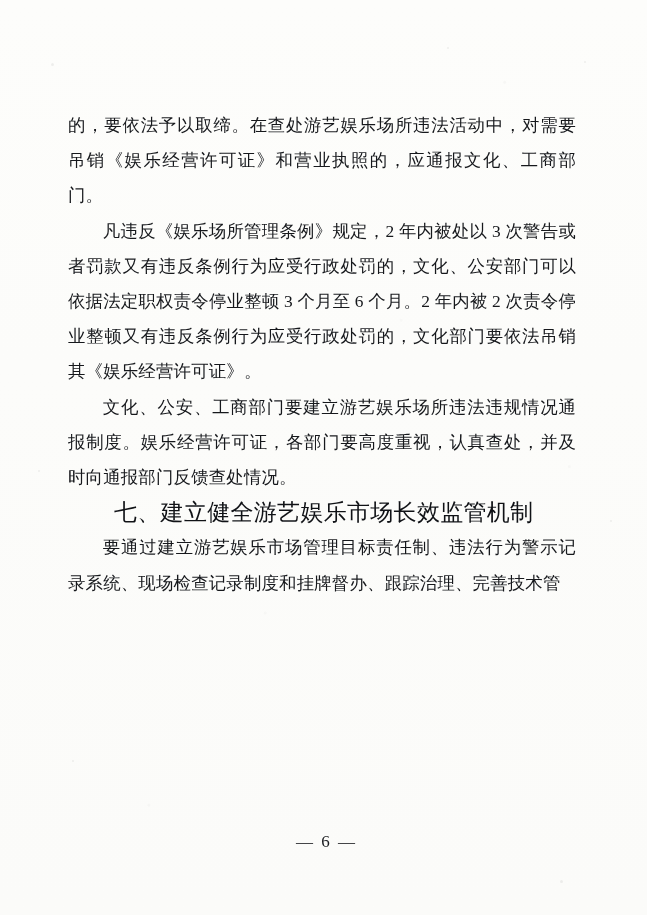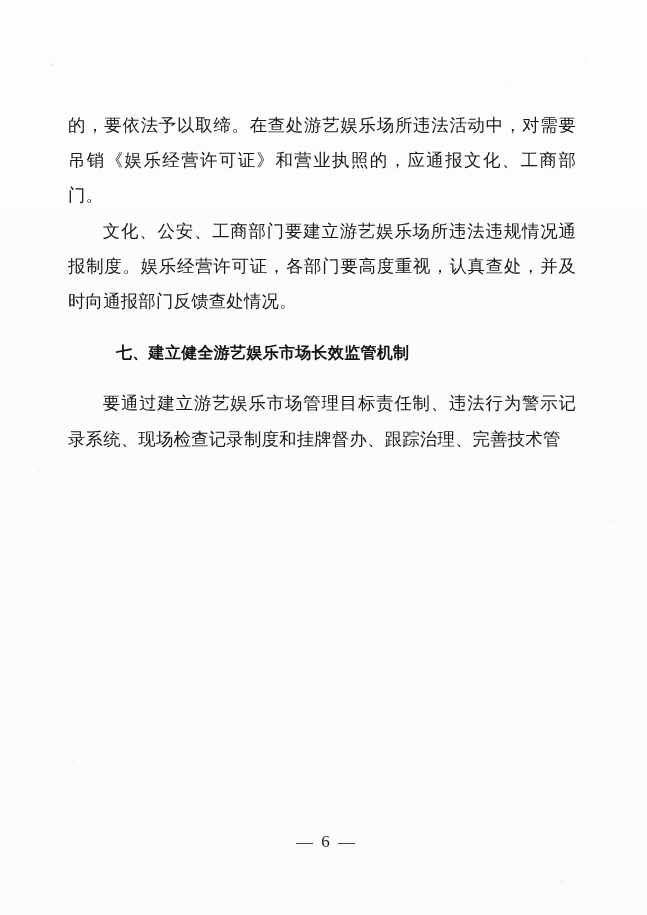--- a/index.html
+++ b/index.html
@@ -40,24 +40,24 @@
     color: #16181c;
     text-align: justify;
     text-justify: inter-ideograph;
     letter-spacing: 0.2px;
     font-family: "Liberation Serif", serif;
   }
   p.indent {
     text-indent: 2em;
   }
   p.heading {
-    margin: 16px;
-    font-size: 16px;
+    margin: 0;
+    font-size: 23px;
     line-height: 35.2px;
-    font-weight: bold;
+    font-weight: normal;
     text-indent: 2em;
     color: #101216;
     letter-spacing: 0.3px;
   }
   .footer {
     position: absolute;
     left: 0;
     right: 0;
     top: 832px;
     text-align: center;
@@ -90,20 +90,21 @@
   <div class="speckle" style="left:38px;top:470px;width:2px;height:2px;"></div>
   <div class="speckle" style="left:610px;top:520px;width:2px;height:2px;"></div>
   <div class="speckle" style="left:72px;top:760px;width:2px;height:2px;"></div>
   <div class="speckle" style="left:560px;top:880px;width:3px;height:3px;"></div>
 
   <div class="content">
 
     <p class="para">的，要依法予以取缔。在查处游艺娱乐场所违法活动中，对需要吊销《娱乐经营许可证》和营业执照的，应通报文化、工商部门。</p>
 
 
+    <p class="para indent">凡违反《娱乐场所管理条例》规定，2 年内被处以 3 次警告或者罚款又有违反条例行为应受行政处罚的，文化、公安部门可以依据法定职权责令停业整顿 3 个月至 6 个月。2 年内被 2 次责令停业整顿又有违反条例行为应受行政处罚的，文化部门要依法吊销其《娱乐经营许可证》。</p>
 
     <p class="para indent">文化、公安、工商部门要建立游艺娱乐场所违法违规情况通报制度。娱乐经营许可证，各部门要高度重视，认真查处，并及时向通报部门反馈查处情况。</p>
 
 
     <p class="heading">七、建立健全游艺娱乐市场长效监管机制</p>
 
     <p class="para indent">要通过建立游艺娱乐市场管理目标责任制、违法行为警示记录系统、现场检查记录制度和挂牌督办、跟踪治理、完善技术管</p>
 
   </div>
 

